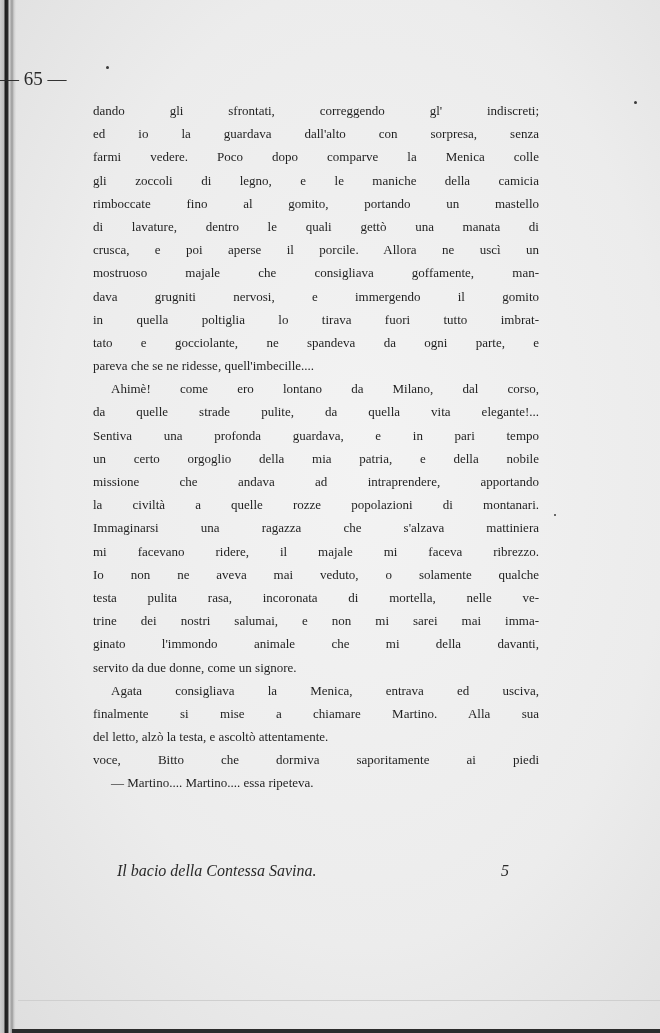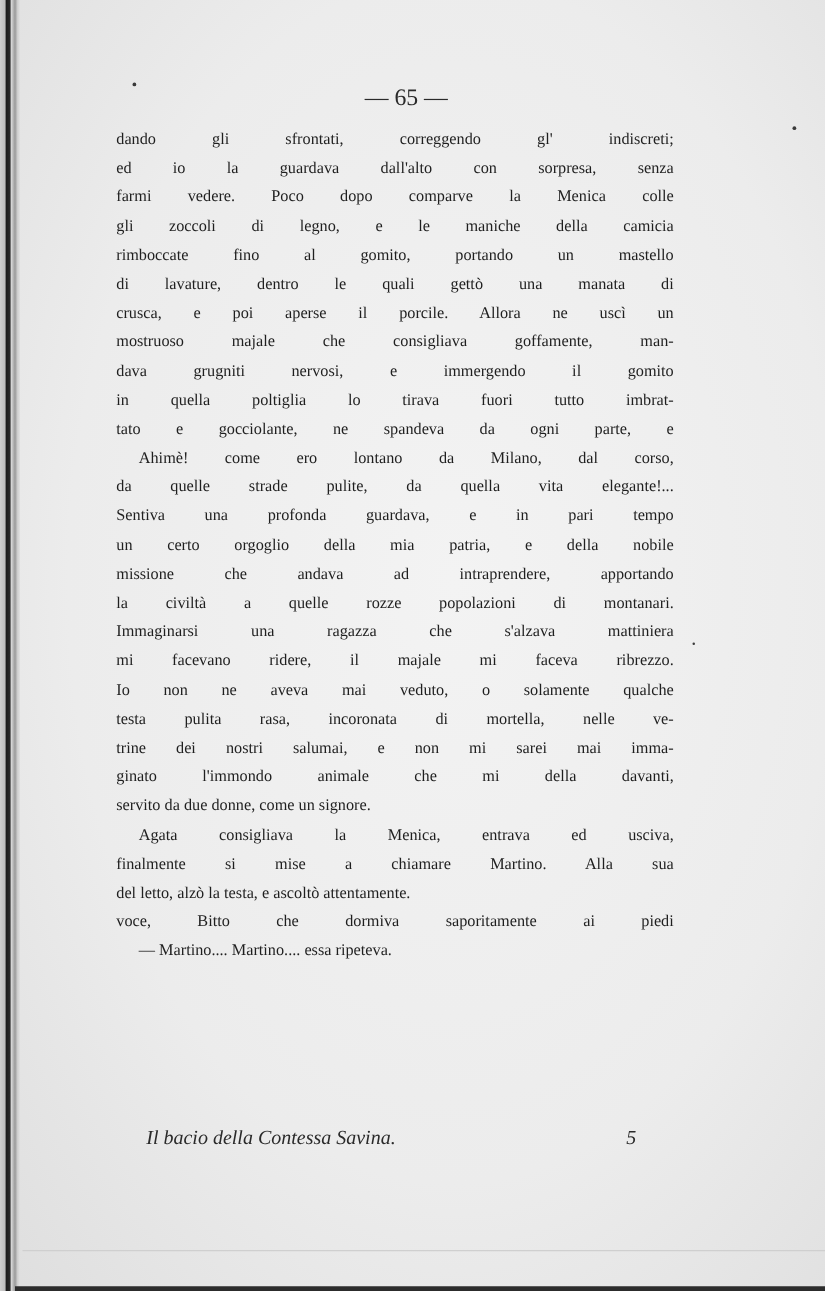--- a/index.html
+++ b/index.html
@@ -20,41 +20,41 @@
   .bottom-edge {
     position: absolute; left: 12px; right: 0; bottom: 0; height: 4px;
     background: #2c2c2c;
   }
   .bottom-line {
     position: absolute; left: 18px; right: 0; top: 1000px; height: 1px;
     background: #cfcfcf;
   }
   .page-number {
     position: absolute; left: 0; width: 650px; top: 68px;
-    text-align: center;
+    text-align: left;
     font-family: "Liberation Serif", serif;
     font-size: 19px; color: #2a2a2a;
   }
   .text-block {
     position: absolute; left: 93px; top: 99px; width: 446px;
     font-family: "Liberation Serif", serif;
     font-size: 13px; line-height: 23.2px;
     color: #1f1f1f;
   }
   .line {
     display: block; white-space: nowrap;
     text-align: justify; text-align-last: justify;
     height: 23.2px;
   }
   .line.last { text-align-last: left; }
   .line.indent { padding-left: 18px; }
   .footer {
     position: absolute; left: 117px; top: 862px; width: 392px;
     font-family: "Liberation Serif", serif;
-    font-style: italic; font-size: 16px; color: #2a2a2a; margin-top: 40px;
+    font-style: italic; font-size: 16px; color: #2a2a2a;
   }
   .footer-sig { position: absolute; right: 0; top: 0; }
   .speck { position: absolute; background: #3a3a3a; border-radius: 50%; }
 </style>
 </head>
 <body>
 
 <div class="page">
   <div class="binding"></div>
   <div class="bottom-line"></div>
@@ -71,20 +71,21 @@
       <span class="line">ed io la guardava dall'alto con sorpresa, senza</span>
       <span class="line">farmi vedere. Poco dopo comparve la Menica colle</span>
       <span class="line">gli zoccoli di legno, e le maniche della camicia</span>
       <span class="line">rimboccate fino al gomito, portando un mastello</span>
       <span class="line">di lavature, dentro le quali gettò una manata di</span>
       <span class="line">crusca, e poi aperse il porcile. Allora ne uscì un</span>
       <span class="line">mostruoso majale che consigliava goffamente, man-</span>
       <span class="line">dava grugniti nervosi, e immergendo il gomito</span>
       <span class="line">in quella poltiglia lo tirava fuori tutto imbrat-</span>
       <span class="line">tato e gocciolante, ne spandeva da ogni parte, e</span>
+      <span class="line last">pareva che se ne ridesse, quell'imbecille....</span>
       <span class="line indent">Ahimè! come ero lontano da Milano, dal corso,</span>
       <span class="line">da quelle strade pulite, da quella vita elegante!...</span>
       <span class="line">Sentiva una profonda guardava, e in pari tempo</span>
       <span class="line">un certo orgoglio della mia patria, e della nobile</span>
       <span class="line">missione che andava ad intraprendere, apportando</span>
       <span class="line">la civiltà a quelle rozze popolazioni di montanari.</span>
       <span class="line">Immaginarsi una ragazza che s'alzava mattiniera</span>
       <span class="line">mi facevano ridere, il majale mi faceva ribrezzo.</span>
       <span class="line">Io non ne aveva mai veduto, o solamente qualche</span>
       <span class="line">testa pulita rasa, incoronata di mortella, nelle ve-</span>

